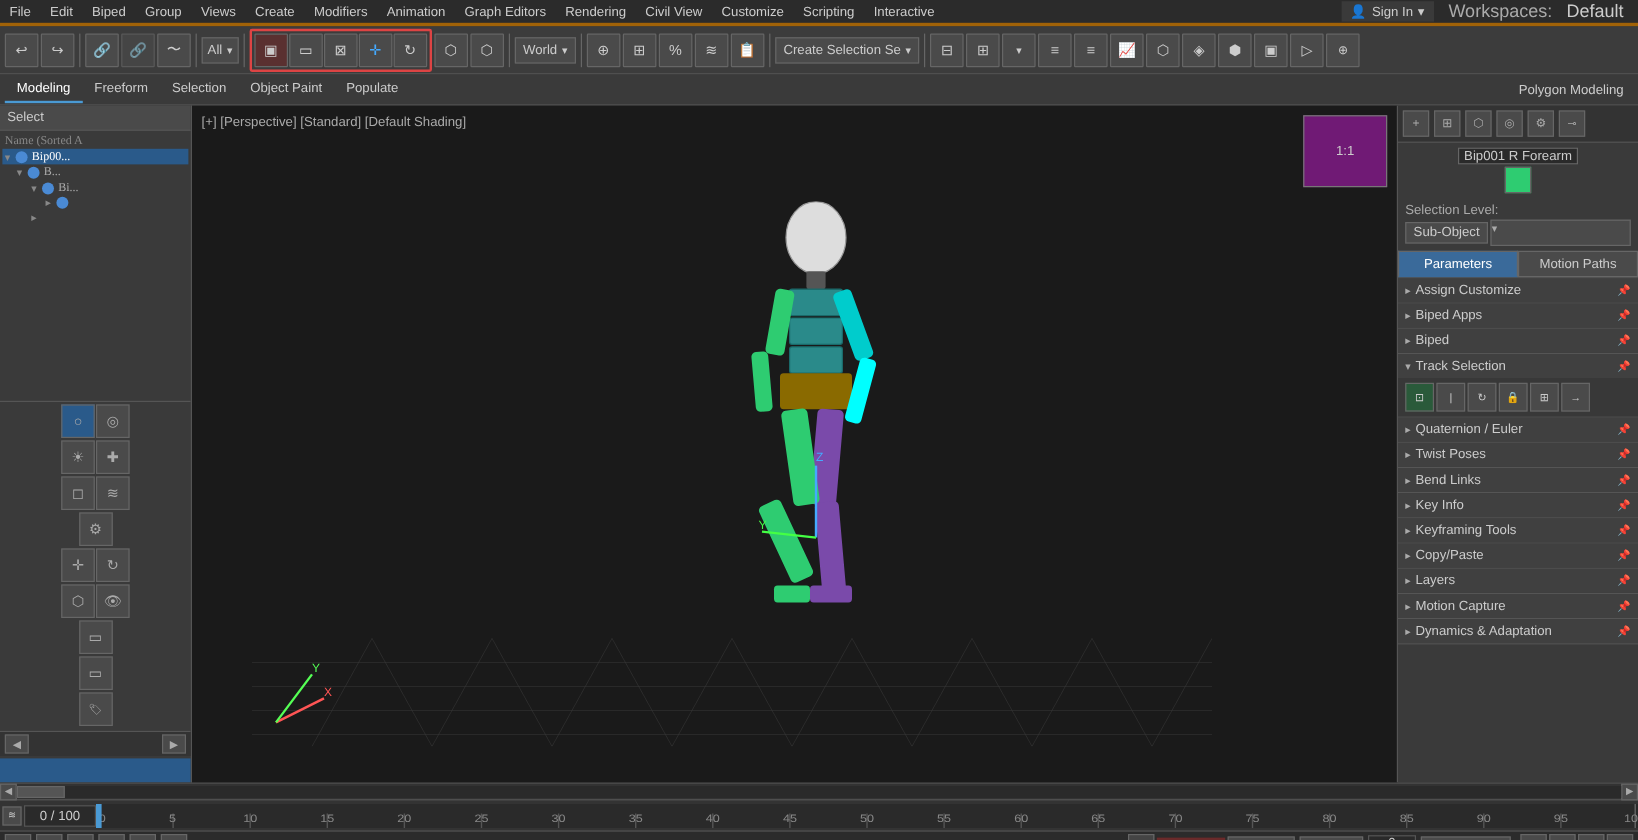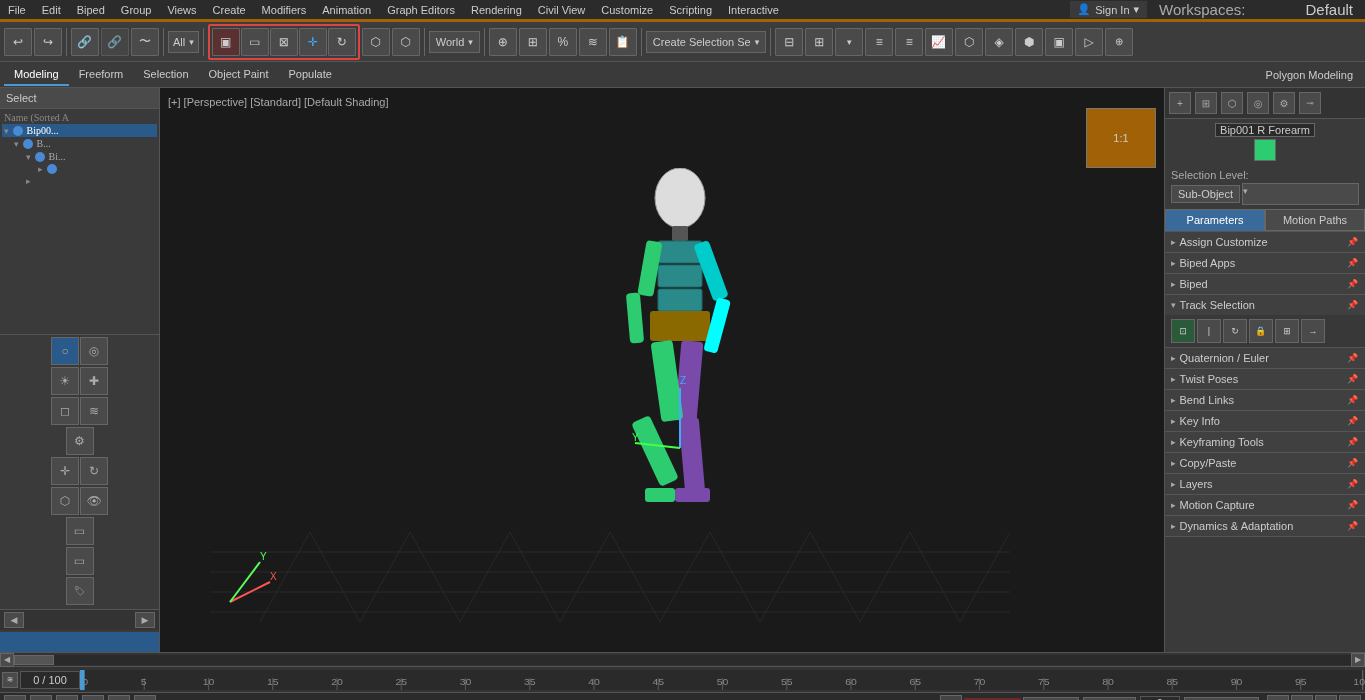--- a/index.html
+++ b/index.html
@@ -114,21 +114,21 @@
   <div class="menu-item">Scripting</div>
   <div class="menu-item">Interactive</div>
   <div style="flex:1"></div>
   <div class="menu-sign-in">
     <span>👤</span>
     <span>Sign In</span>
     <span>▾</span>
   </div>
   <div style="display:flex;align-items:center;padding:0 8px;gap:4px;">
     <span class="workspaces-label">Workspaces:</span>
-    <span class="workspaces-label" style="color:#ccc;cursor:pointer;margin-left:48px;">Default</span>
+    <span class="workspaces-label" style="color:#ccc;cursor:pointer;">Default</span>
   </div>
 </div>
 
 <div id="toolbar">
 
   <div class="tb-btn" title="Undo">↩</div>
   <div class="tb-btn" title="Redo">↪</div>
   <div class="tb-sep"></div>
 
   <div class="tb-btn">🔗</div>
@@ -325,21 +325,21 @@
       <rect x="165" y="248" width="20" height="70" fill="#2ecc71" rx="4" transform="rotate(-25, 175, 283)"></rect>
 
       <rect x="165" y="320" width="30" height="14" fill="#2ecc71" rx="3"></rect>
 
       <line x1="200" y1="280" x2="200" y2="220" stroke="#4af" stroke-width="2"></line>
       <line x1="200" y1="280" x2="155" y2="275" stroke="#4f4" stroke-width="2"></line>
       <text x="152" y="273" fill="#4f4" font-size="10">Y</text>
       <text x="200" y="216" fill="#4af" font-size="10">Z</text>
     </svg>
 
-    <div class="viewport-corner" style="position:absolute;top:20px;right:8px;width:70px;height:60px;display:flex;align-items:center;justify-content:center;background:#a16207;border:1px solid #777;font-size:11px;color:#ccc;">1:1</div>
+    <div class="viewport-corner" style="position:absolute;top:8px;right:8px;width:70px;height:60px;display:flex;align-items:center;justify-content:center;background:#701a75;border:1px solid #777;font-size:11px;color:#ccc;">1:1</div>
 
     <svg style="position:absolute;bottom:40px;left:60px;" width="60" height="60">
       <line x1="10" y1="50" x2="50" y2="30" stroke="#f55" stroke-width="2"></line>
       <line x1="10" y1="50" x2="40" y2="10" stroke="#5f5" stroke-width="2"></line>
       <text x="50" y="28" fill="#f55" font-size="10">X</text>
       <text x="40" y="8" fill="#5f5" font-size="10">Y</text>
     </svg>
   </div>
 
   <div id="right-panel">

